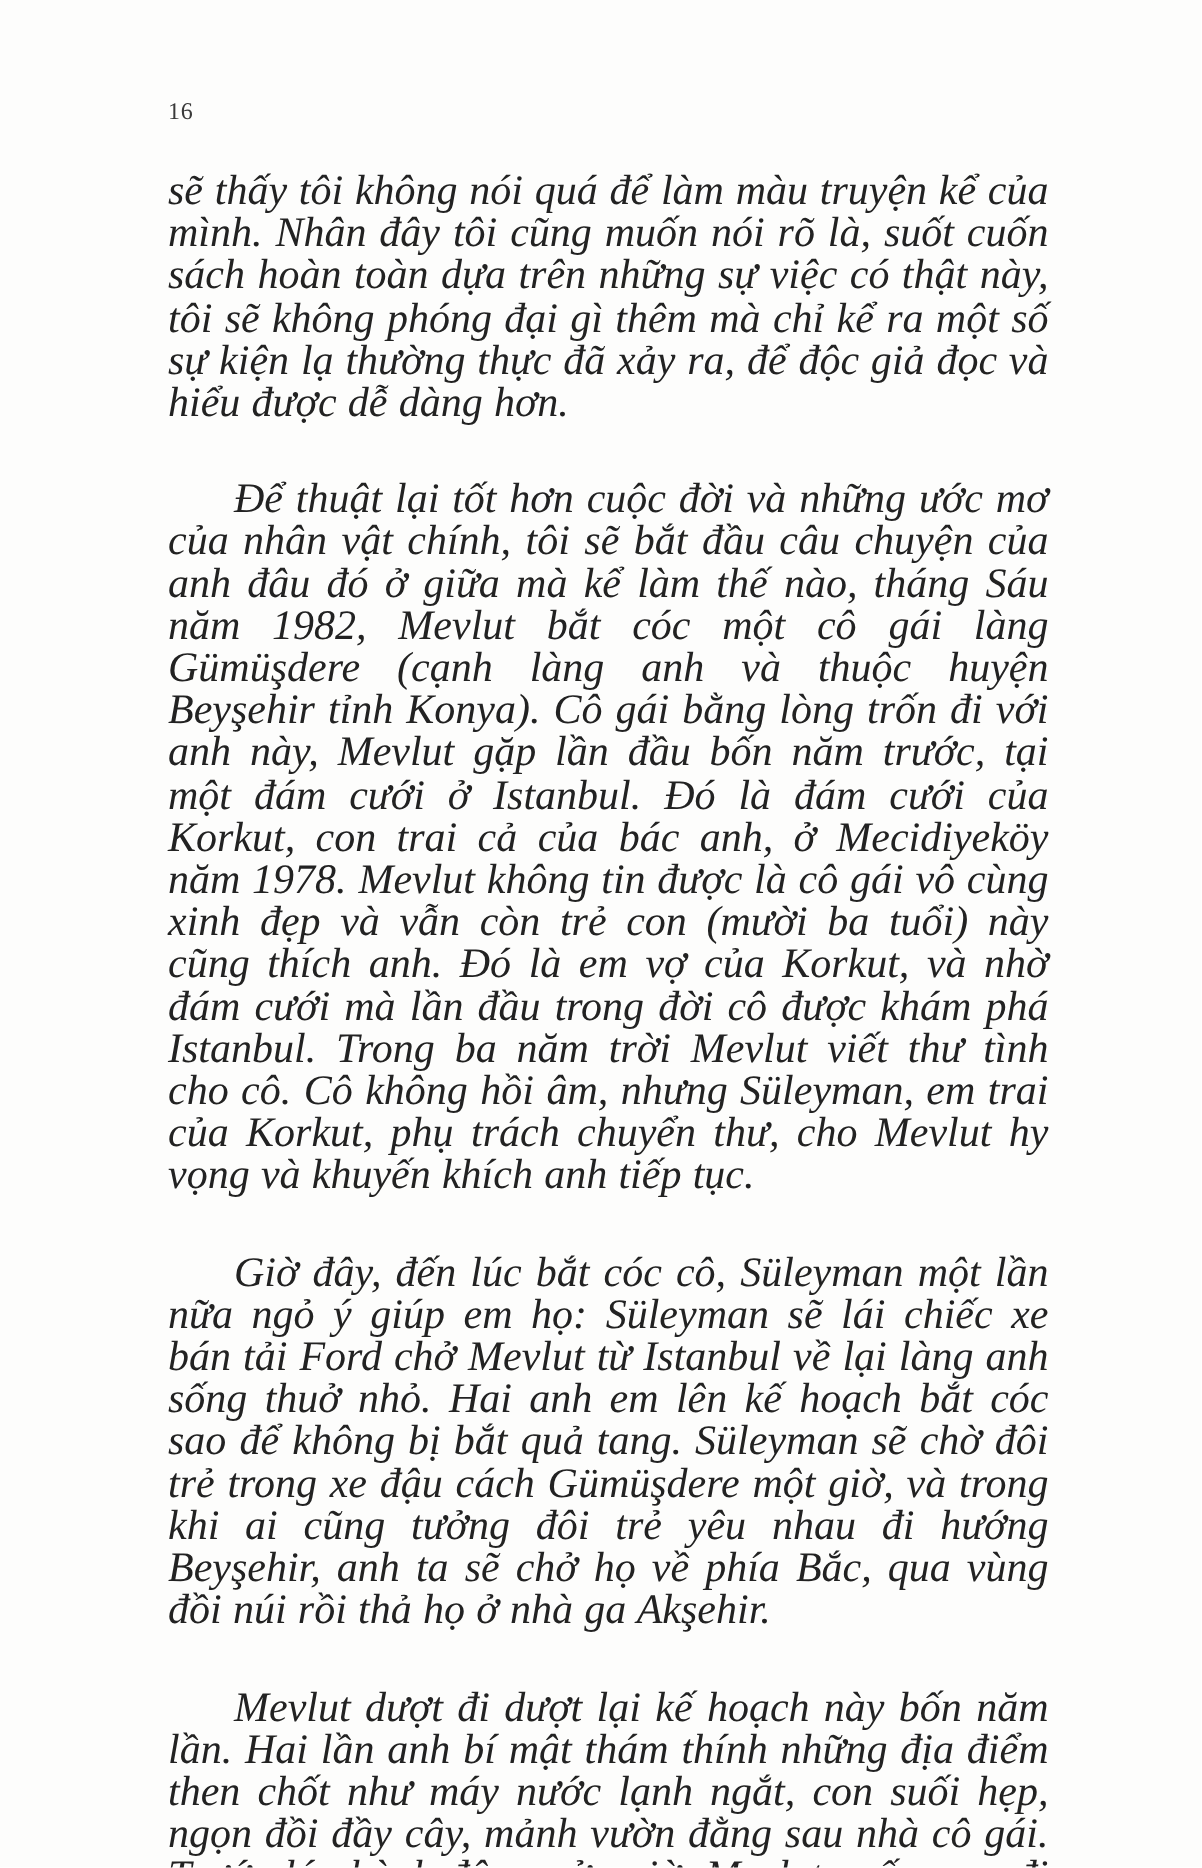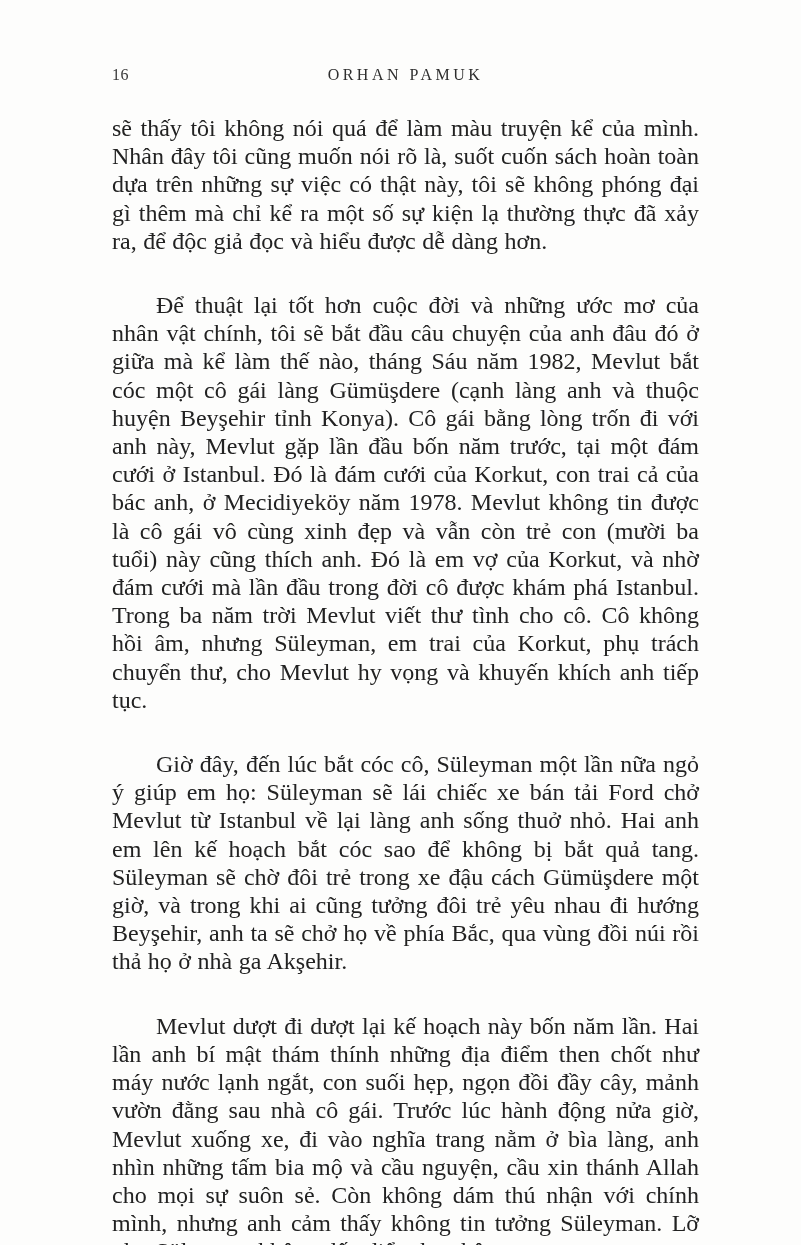--- a/index.html
+++ b/index.html
@@ -37,39 +37,39 @@
     }
     .running-head {
       display: block;
       text-align: center;
       letter-spacing: 3.5px;
       font-size: 16px;
       color: #2e2e2e;
     }
     .body-text p {
       margin: 0;
-      font-size: 24px;
+      font-size: 28px;
       line-height: 28.2px;
       text-align: justify;
       color: #222222;
       word-spacing: 0.5px;
+      font-style: italic;
     }
     .body-text p.indent {
       text-indent: 44px;
       margin-top: 36px;
     }
   </style>
 </head>
 <body>
 
 <div class="book-page">
 
   <header class="page-header">
     <span class="page-number">16</span>
-    <span class="running-head">ORHAN PAMUK</span>
   </header>
 
   <main class="body-text">
     <p>sẽ thấy tôi không nói quá để làm màu truyện kể của mình. Nhân đây tôi cũng muốn nói rõ là, suốt cuốn sách hoàn toàn dựa trên những sự việc có thật này, tôi sẽ không phóng đại gì thêm mà chỉ kể ra một số sự kiện lạ thường thực đã xảy ra, để độc giả đọc và hiểu được dễ dàng hơn.</p>
     <p class="indent">Để thuật lại tốt hơn cuộc đời và những ước mơ của nhân vật chính, tôi sẽ bắt đầu câu chuyện của anh đâu đó ở giữa mà kể làm thế nào, tháng Sáu năm 1982, Mevlut bắt cóc một cô gái làng Gümüşdere (cạnh làng anh và thuộc huyện Beyşehir tỉnh Konya). Cô gái bằng lòng trốn đi với anh này, Mevlut gặp lần đầu bốn năm trước, tại một đám cưới ở Istanbul. Đó là đám cưới của Korkut, con trai cả của bác anh, ở Mecidiyeköy năm 1978. Mevlut không tin được là cô gái vô cùng xinh đẹp và vẫn còn trẻ con (mười ba tuổi) này cũng thích anh. Đó là em vợ của Korkut, và nhờ đám cưới mà lần đầu trong đời cô được khám phá Istanbul. Trong ba năm trời Mevlut viết thư tình cho cô. Cô không hồi âm, nhưng Süleyman, em trai của Korkut, phụ trách chuyển thư, cho Mevlut hy vọng và khuyến khích anh tiếp tục.</p>
     <p class="indent">Giờ đây, đến lúc bắt cóc cô, Süleyman một lần nữa ngỏ ý giúp em họ: Süleyman sẽ lái chiếc xe bán tải Ford chở Mevlut từ Istanbul về lại làng anh sống thuở nhỏ. Hai anh em lên kế hoạch bắt cóc sao để không bị bắt quả tang. Süleyman sẽ chờ đôi trẻ trong xe đậu cách Gümüşdere một giờ, và trong khi ai cũng tưởng đôi trẻ yêu nhau đi hướng Beyşehir, anh ta sẽ chở họ về phía Bắc, qua vùng đồi núi rồi thả họ ở nhà ga Akşehir.</p>
     <p class="indent">Mevlut dượt đi dượt lại kế hoạch này bốn năm lần. Hai lần anh bí mật thám thính những địa điểm then chốt như máy nước lạnh ngắt, con suối hẹp, ngọn đồi đầy cây, mảnh vườn đằng sau nhà cô gái. Trước lúc hành động nửa giờ, Mevlut xuống xe, đi vào nghĩa trang nằm ở bìa làng, anh nhìn những tấm bia mộ và cầu nguyện, cầu xin thánh Allah cho mọi sự suôn sẻ. Còn không dám thú nhận với chính mình, nhưng anh cảm thấy không tin tưởng Süleyman. Lỡ như Süleyman không đến điểm hẹn bên</p>
   </main>
 
 </div>

